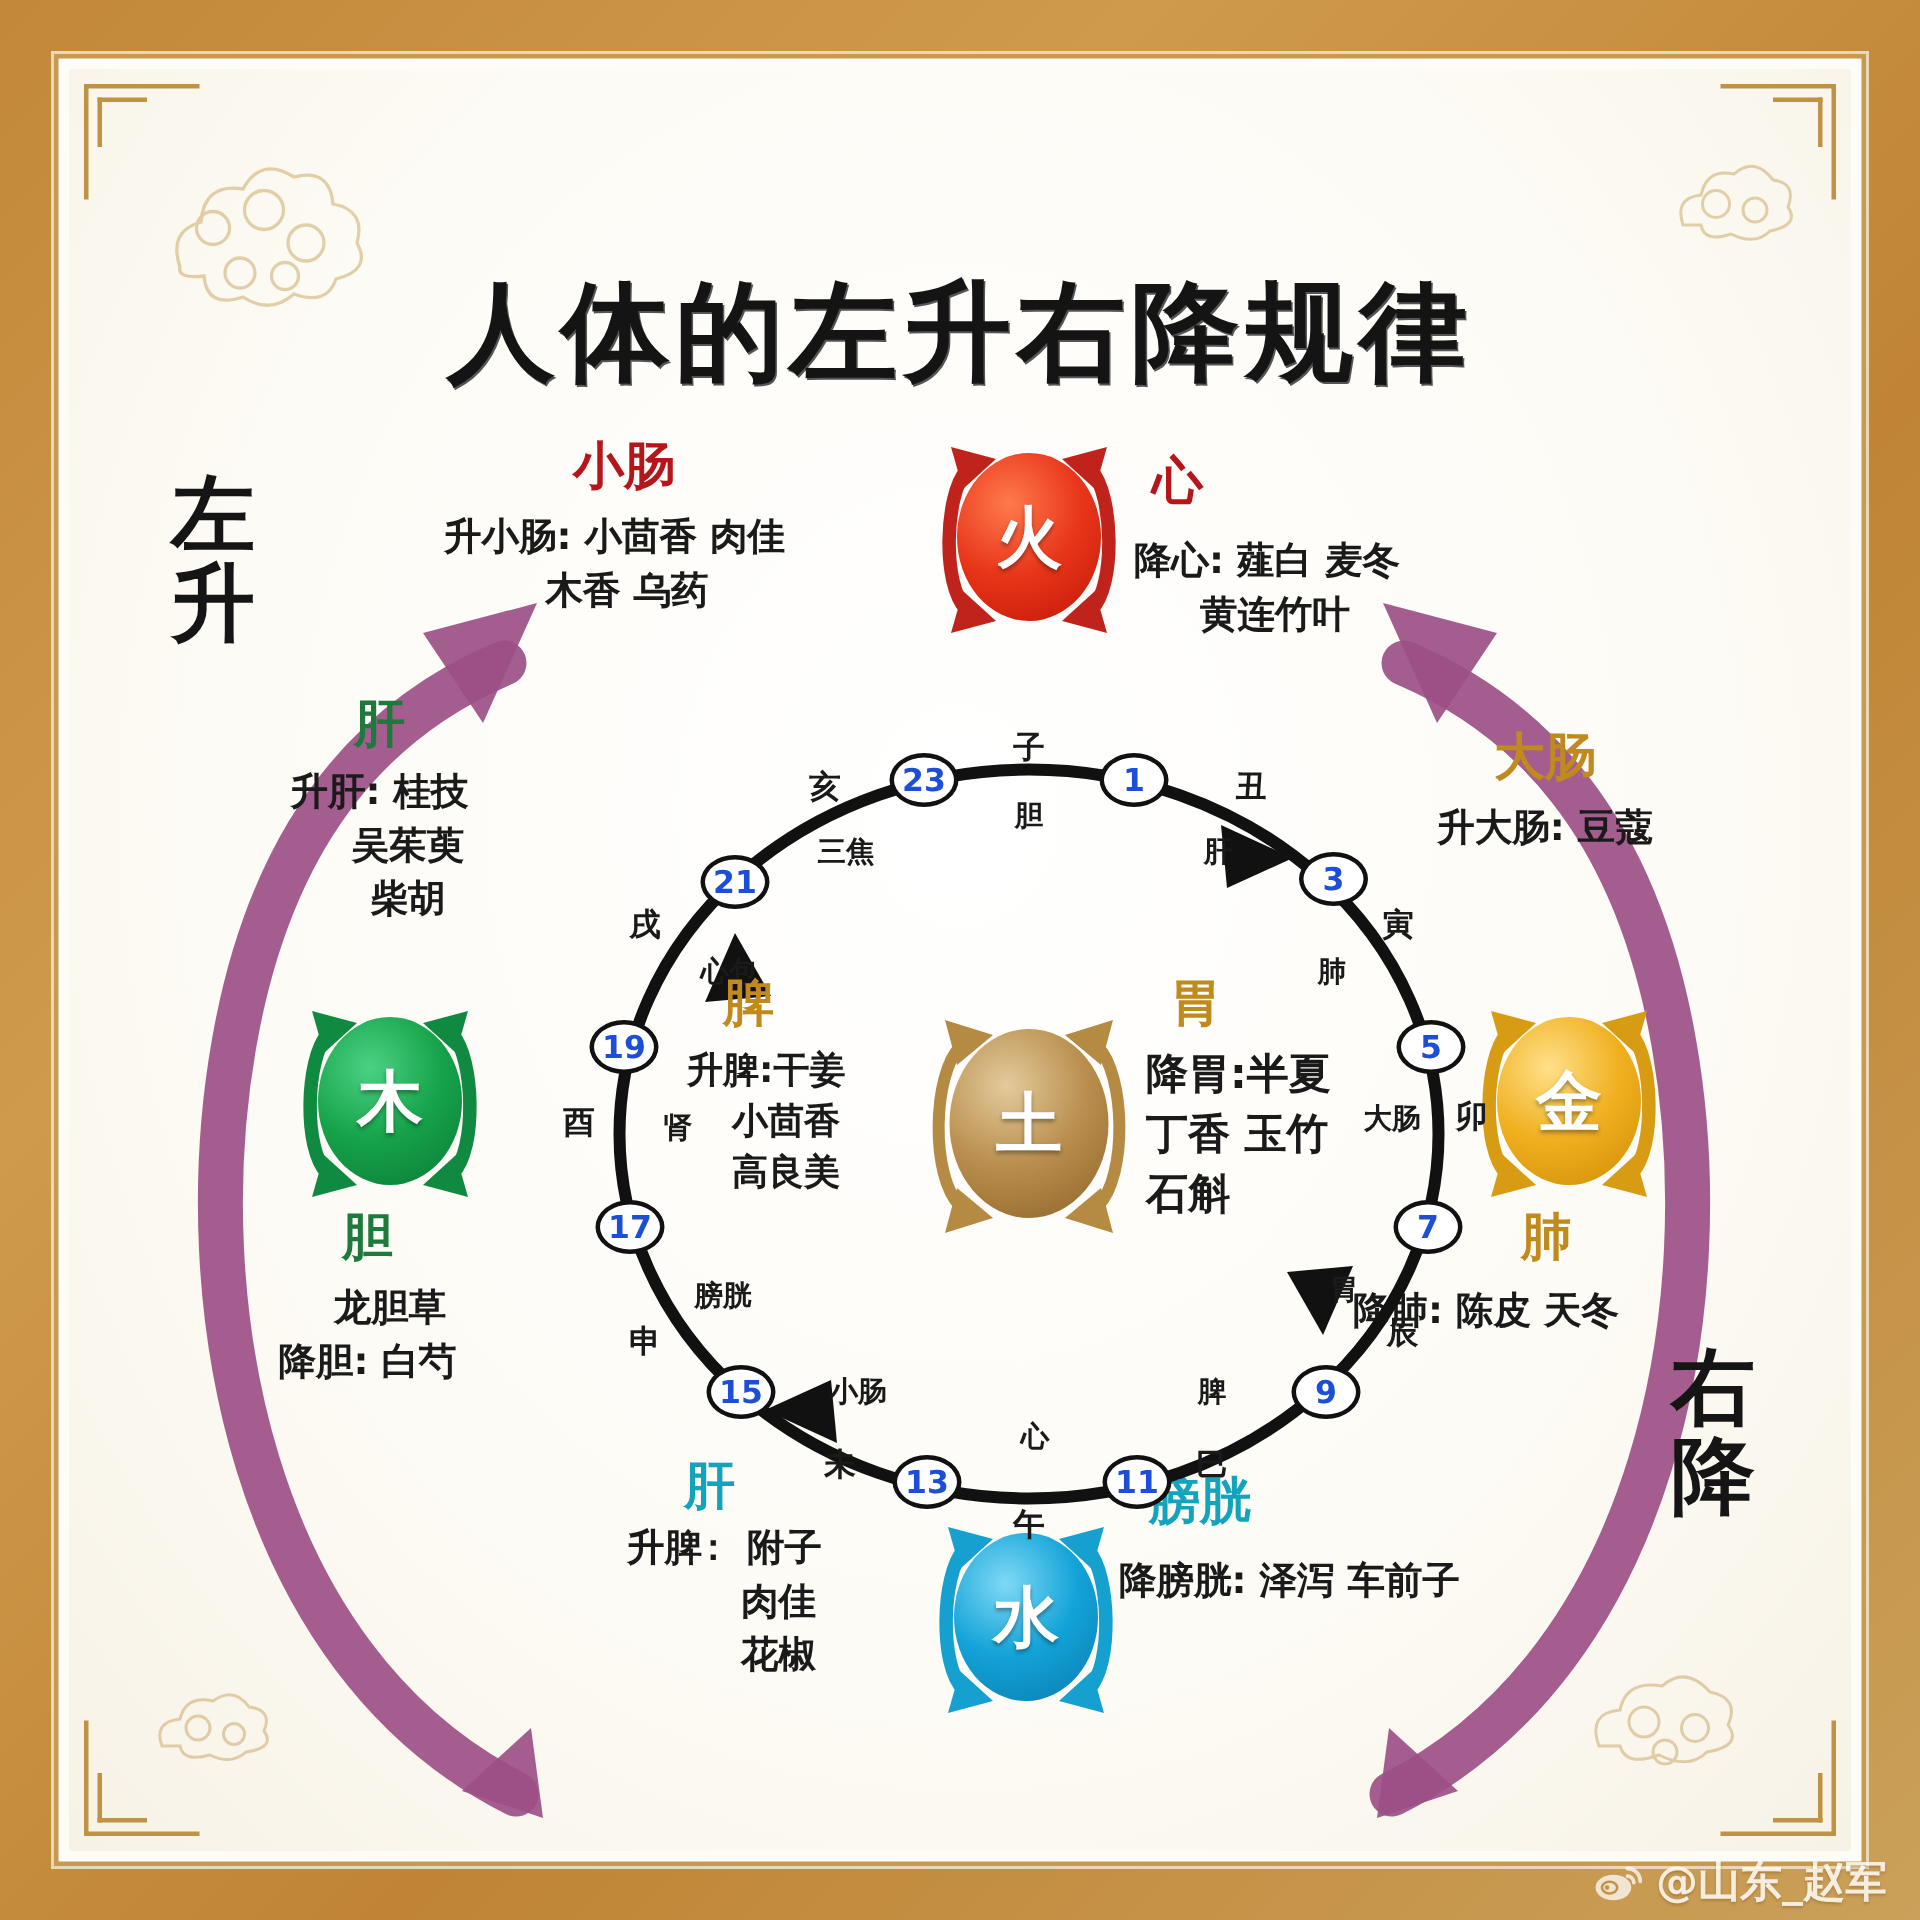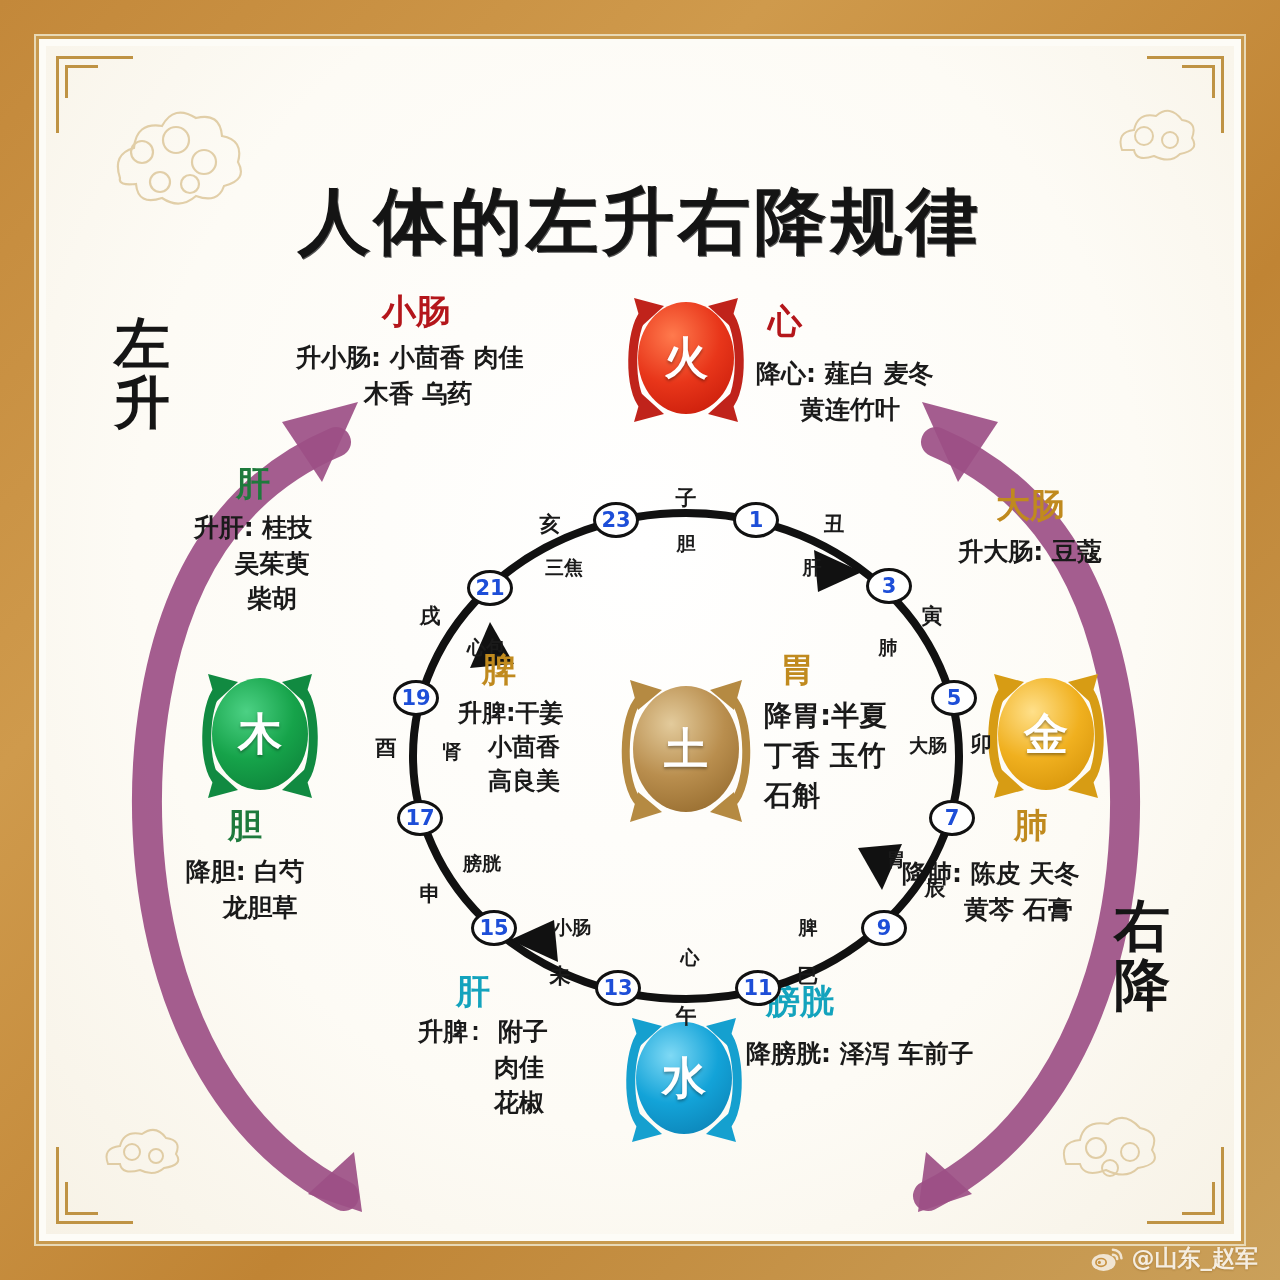--- a/index.html
+++ b/index.html
@@ -65,21 +65,21 @@
   .hour-node{position:absolute;width:40px;height:30px;border-radius:50%;
     background:#fff;border:3px solid #111;
     display:flex;align-items:center;justify-content:center;
     font-size:21px;font-weight:bold;color:#1d4ed8;transform:translate(-50%,-50%);}
   .branch{position:absolute;font-size:21px;font-weight:bold;color:#1a1a1a;
     transform:translate(-50%,-50%);white-space:nowrap;}
   .meridian{position:absolute;font-size:19px;font-weight:bold;color:#1a1a1a;
     transform:translate(-50%,-50%);white-space:nowrap;}
 
   .watermark{position:absolute;right:22px;bottom:6px;display:flex;align-items:center;
-    gap:8px;color:#ffffff;opacity:.82;font-size:23px;font-weight:bold;
+    gap:8px;color:#ffffff;opacity:.82;font-size:28px;font-weight:bold;
     text-shadow:0 1px 2px rgba(120,80,20,.45);}
   .wb-logo{width:34px;height:26px;}
 </style>
 </head>
 <body>
 
 <div class="page">
   <div class="inner-frame"></div>
 
   <div class="paper">
@@ -188,22 +188,22 @@
         <path d="M148 144 L 118 136 L 140 116 Z" fill="#118a41"></path>
       </svg>
       <div class="elem-disc d-wood" style="left:48px;top:24px;">
         <span>木</span>
       </div>
     </div>
 
     <div class="organ-block" style="left:74px;top:762px;width:250px;text-align:center;">
       <div class="organ-name c-green">胆</div>
       <div class="organ-lines" style="margin-top:12px;">
+        <div style="padding-left:30px;">龙胆草</div>
         <div>降胆: 白芍</div>
-        <div style="padding-left:30px;">龙胆草</div>
       </div>
     </div>
 
     <div class="organ-block" style="right:84px;top:442px;width:240px;text-align:center;">
       <div class="organ-name c-gold">大肠</div>
       <div class="organ-lines" style="margin-top:12px;">
         <div>升大肠: 豆蔻</div>
       </div>
     </div>
 
@@ -218,21 +218,20 @@
       </svg>
       <div class="elem-disc d-metal" style="left:48px;top:24px;">
         <span>金</span>
       </div>
     </div>
 
     <div class="organ-block" style="right:58px;top:762px;width:290px;text-align:center;">
       <div class="organ-name c-gold">肺</div>
       <div class="organ-lines" style="margin-top:14px;text-align:left;padding-left:16px;">
         <div>降肺: 陈皮 天冬</div>
-        <div style="padding-left:62px;">黄芩 石膏</div>
       </div>
     </div>
 
     <div class="organ-block" style="left:352px;top:928px;width:250px;">
       <div class="organ-name c-cyan" style="padding-left:58px;">肝</div>
       <div class="organ-lines" style="margin-top:8px;padding-left:20px;font-family:Liberation Mono, monospace;">
         <div>升脾: 附子</div>
         <div style="padding-left:76px;">肉佳</div>
         <div style="padding-left:76px;">花椒</div>
       </div>

